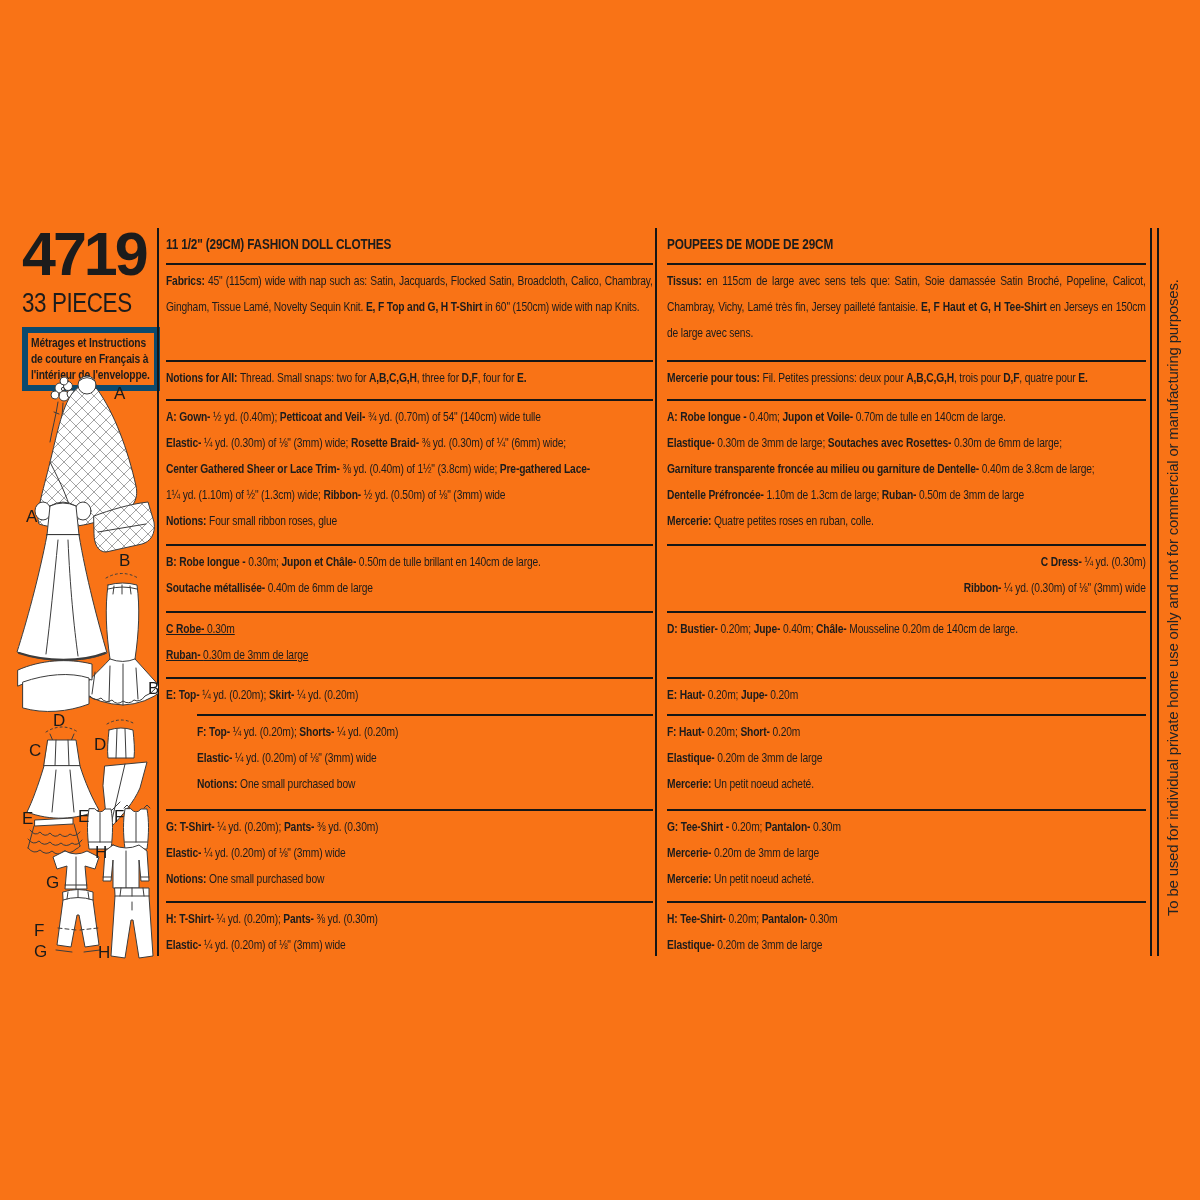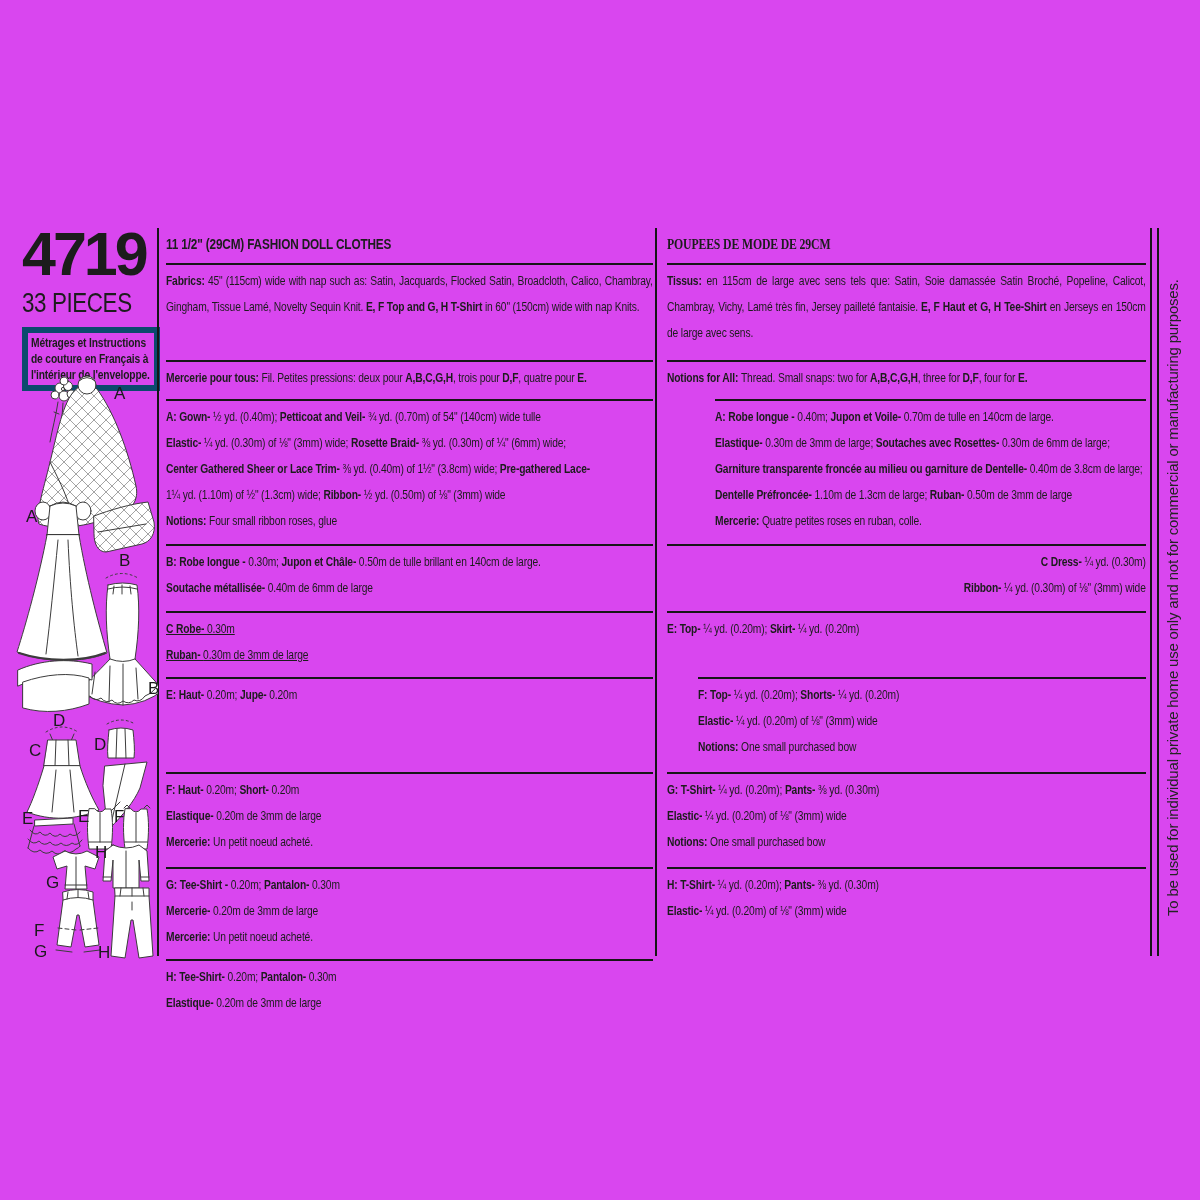--- a/index.html
+++ b/index.html
@@ -1,17 +1,17 @@
 <!DOCTYPE html>
 <html><head>
 <meta charset="utf-8">
 <style>
   html,body{margin:0;padding:0;background:#fff;}
   body{width:1200px;height:1200px;font-family:"Liberation Sans",sans-serif;color:#1c1c1c;}
-  .page{position:relative;width:1200px;height:1200px;background:#d946ef;overflow:hidden;}
+  .page{position:relative;width:1200px;height:1200px;background:#f97316;overflow:hidden;}
 
   
   .left-panel{position:absolute;left:22px;top:224px;width:138px;}
   .code{font-size:61px;font-weight:700;letter-spacing:-3px;line-height:1;white-space:nowrap;}
   .pieces{margin-top:3px;font-size:28px;font-weight:400;letter-spacing:-0.5px;line-height:1.1;
           transform:scaleX(0.80);transform-origin:0 0;width:125%;white-space:nowrap;}
   .fr-note{margin-top:8px;border:6px solid #0c4a6e;padding:2px 3px;overflow:hidden;}
   .fr-note-inner{font-weight:700;font-size:13.5px;line-height:1.18;letter-spacing:-0.2px;
           transform:scaleX(0.76);transform-origin:0 0;width:131%;}
 
@@ -61,55 +61,55 @@
   <div class="vline" style="left:655px;"></div>
   <div class="vline" style="left:1150px;"></div>
   <div class="vline" style="left:1157px;"></div>
 
   <div id="spec-grid">
       <div class="cell head" style="min-height: 30px;">
         <div class="inner">
           <p><b>11 1/2" (29CM) FASHION DOLL CLOTHES</b></p>
         </div>
       </div>
-      <div class="cell head" style="min-height: 30px; font-family: Liberation Serif, serif;">
+      <div class="cell head" style="min-height: 30px;">
         <div class="inner">
           <p><b>POUPEES DE MODE DE 29CM</b></p>
         </div>
       </div>
       <div class="cell rule j" style="min-height: 90px;">
         <div class="inner">
           <p><b>Fabrics: </b>45" (115cm) wide with nap such as: Satin, Jacquards, Flocked Satin, Broadcloth, Calico, Chambray, Gingham, Tissue Lamé, Novelty Sequin Knit. <b>E, F Top and G, H T-Shirt</b> in 60" (150cm) wide with nap Knits.</p>
         </div>
       </div>
       <div class="cell rule j" style="min-height: 90px;">
         <div class="inner">
           <p><b>Tissus: </b>en 115cm de large avec sens tels que: Satin, Soie damassée Satin Broché, Popeline, Calicot, Chambray, Vichy, Lamé très fin, Jersey pailleté fantaisie. <b>E, F Haut et G, H Tee-Shirt</b> en Jerseys en 150cm de large avec sens.</p>
         </div>
       </div>
       <div class="cell rule" style="min-height: 32px;">
         <div class="inner">
+          <p><b>Notions for All: </b>Thread. Small snaps: two for <b>A,B,C,G,H</b>, three for <b>D,F</b>, four for <b>E.</b></p>
+        </div>
+      </div>
+      <div class="cell rule" style="min-height: 32px;">
+        <div class="inner">
           <p><b>Mercerie pour tous: </b>Fil. Petites pressions: deux pour <b>A,B,C,G,H</b>, trois pour <b>D,F</b>, quatre pour <b>E.</b></p>
-        </div>
-      </div>
-      <div class="cell rule" style="min-height: 32px;">
-        <div class="inner">
-          <p><b>Notions for All: </b>Thread. Small snaps: two for <b>A,B,C,G,H</b>, three for <b>D,F</b>, four for <b>E.</b></p>
         </div>
       </div>
       <div class="cell rule" style="min-height: 138px;">
         <div class="inner">
           <p><b>A: Gown- </b>½ yd. (0.40m); <b>Petticoat and Veil- </b>¾ yd. (0.70m) of 54" (140cm) wide tulle</p>
           <p><b>Elastic- </b>¼ yd. (0.30m) of ⅛" (3mm) wide; <b>Rosette Braid- </b>⅜ yd. (0.30m) of ¼" (6mm) wide;</p>
           <p><b>Center Gathered Sheer or Lace Trim- </b>⅜ yd. (0.40m) of 1½" (3.8cm) wide; <b>Pre-gathered Lace-</b></p>
           <p>1¼ yd. (1.10m) of ½" (1.3cm) wide; <b>Ribbon- </b>½ yd. (0.50m) of ⅛" (3mm) wide</p>
           <p><b>Notions: </b>Four small ribbon roses, glue</p>
         </div>
       </div>
-      <div class="cell rule" style="min-height: 138px; margin-left: 48px;">
+      <div class="cell rule" style="min-height: 138px;">
         <div class="inner">
           <p><b>A: Robe longue - </b>0.40m; <b>Jupon et Voile- </b>0.70m de tulle en 140cm de large.</p>
           <p><b>Elastique- </b>0.30m de 3mm de large; <b>Soutaches avec Rosettes- </b>0.30m de 6mm de large;</p>
           <p><b>Garniture transparente froncée au milieu ou garniture de Dentelle- </b>0.40m de 3.8cm de large;</p>
           <p><b>Dentelle Préfroncée- </b>1.10m de 1.3cm de large; <b>Ruban- </b>0.50m de 3mm de large</p>
           <p><b>Mercerie: </b>Quatre petites roses en ruban, colle.</p>
         </div>
       </div>
       <div class="cell rule" style="min-height: 60px;">
         <div class="inner">
@@ -120,20 +120,25 @@
       <div class="cell rule" style="min-height: 59px; text-align: right;">
         <div class="inner">
           <p><b>C Dress- </b>¼ yd. (0.30m)</p>
           <p><b>Ribbon- </b>¼ yd. (0.30m) of ⅛" (3mm) wide</p>
         </div>
       </div>
       <div class="cell rule" style="min-height: 59px; text-decoration: underline;">
         <div class="inner">
           <p><b>C Robe- </b>0.30m</p>
           <p><b>Ruban- </b>0.30m de 3mm de large</p>
+        </div>
+      </div>
+      <div class="cell rule j" style="min-height: 55px;">
+        <div class="inner">
+          <p><b>D: Bustier- </b>0.20m; <b>Jupe- </b>0.40m; <b>Châle- </b>Mousseline 0.20m de 140cm de large.</p>
         </div>
       </div>
       <div class="cell rule" style="min-height: 30px;">
         <div class="inner">
           <p><b>E: Top- </b>¼ yd. (0.20m); <b>Skirt- </b>¼ yd. (0.20m)</p>
         </div>
       </div>
       <div class="cell rule" style="min-height: 30px;">
         <div class="inner">
           <p><b>E: Haut- </b>0.20m; <b>Jupe- </b>0.20m</p>

